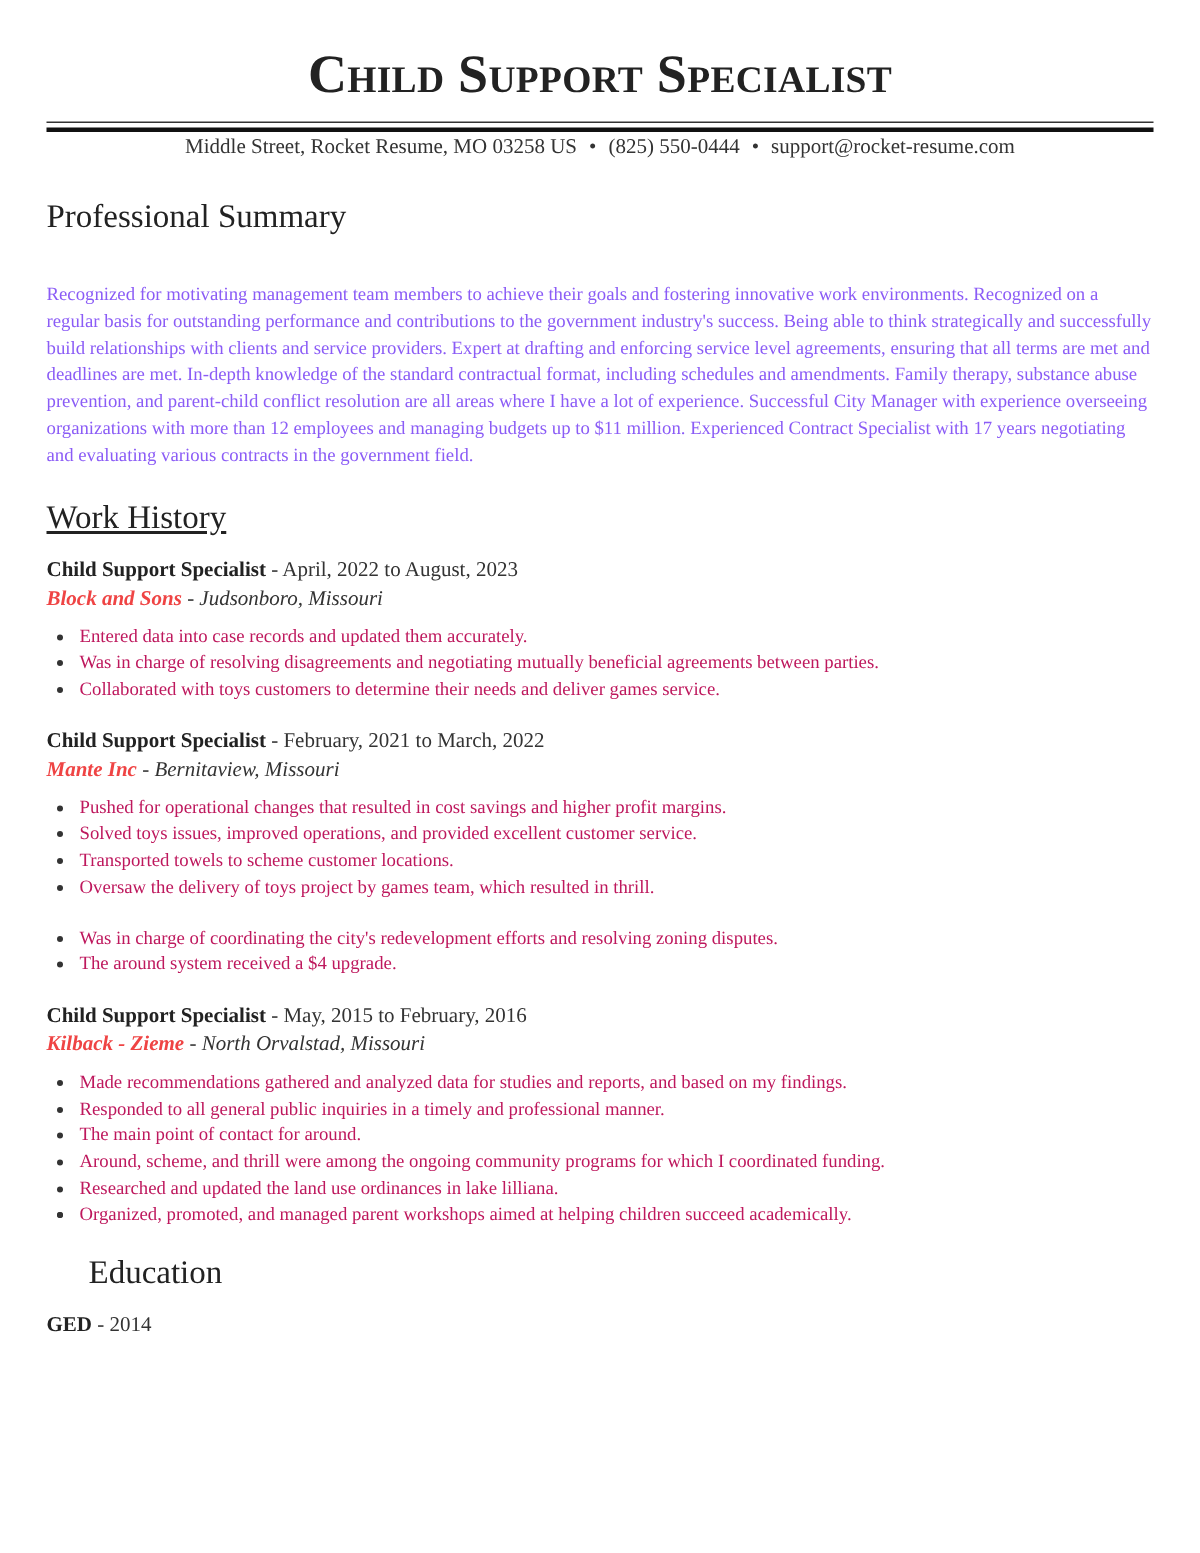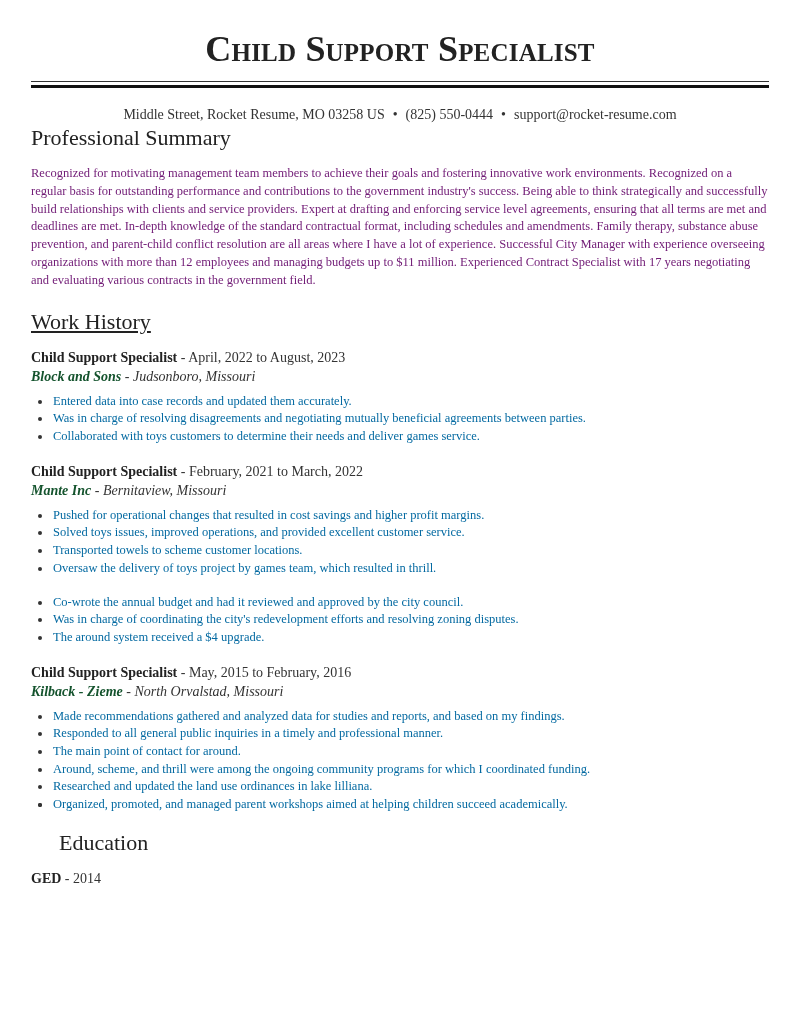--- a/index.html
+++ b/index.html
@@ -45,66 +45,66 @@
     .rule-thick {
       position: absolute;
       left: 0; right: 0;
       top: 4px;
       height: 3px;
       background: #111111;
     }
     .contact {
       text-align: center;
       font-size: 14px;
-      margin-top: 18px;
+      margin-top: 2px;
       line-height: 18px;
       color: #333333;
     }
     .contact .sep {
       margin: 0 8px;
     }
     .section-title {
       font-size: 22px;
       font-weight: normal;
       color: #222222;
       line-height: 28px;
     }
-    .summary-title { }
+    .summary-title { margin-top: 22px; }
     .summary-text {
       font-size: 12.5px;
       line-height: 17.8px;
-      margin-top: 13px;
-      color: #701a75;
+      margin-top: 30px;
+      color: #8b5cf6;
     }
     .work-title { margin-top: 18px; text-decoration: underline; }
     .job { margin-top: 12px; }
     .job + .job { margin-top: 16px; }
     .job-line {
       font-size: 14px;
       line-height: 19px;
       color: #333333;
     }
     .job-line b { color: #222222; }
     .company-line {
       font-size: 14px;
       line-height: 19px;
       font-style: italic;
       color: #333333;
     }
-    .company-line b { color: #14532d; }
+    .company-line b { color: #ef4444; }
     .bullets {
       list-style: none;
       margin-top: 7px;
     }
     .bullets li {
       position: relative;
       padding-left: 22px;
       font-size: 12.5px;
       line-height: 17.7px;
-      color: #0369a1;
+      color: #be185d;
     }
     .bullets li .dot {
       position: absolute;
       left: 7px;
       top: 7px;
       width: 4px;
       height: 4px;
       border-radius: 50%;
       background: #333333;
     }
@@ -148,21 +148,20 @@
     <ul class="bullets">
       <li><span class="dot"></span><span>Pushed for operational changes that resulted in cost savings and higher profit margins.</span></li>
       <li><span class="dot"></span><span>Solved toys issues, improved operations, and provided excellent customer service.</span></li>
       <li><span class="dot"></span><span>Transported towels to scheme customer locations.</span></li>
       <li><span class="dot"></span><span>Oversaw the delivery of toys project by games team, which resulted in thrill.</span></li>
     </ul>
   </div>
 
   <div class="job">
     <ul class="bullets">
-      <li><span class="dot"></span><span>Co-wrote the annual budget and had it reviewed and approved by the city council.</span></li>
       <li><span class="dot"></span><span>Was in charge of coordinating the city's redevelopment efforts and resolving zoning disputes.</span></li>
       <li><span class="dot"></span><span>The around system received a $4 upgrade.</span></li>
     </ul>
   </div>
 
   <div class="job">
     <div class="job-line"><b>Child Support Specialist</b><span> - May, 2015 to February, 2016</span></div>
     <div class="company-line"><b>Kilback - Zieme</b><span> - North Orvalstad, Missouri</span></div>
     <ul class="bullets">
       <li><span class="dot"></span><span>Made recommendations gathered and analyzed data for studies and reports, and based on my findings.</span></li>

